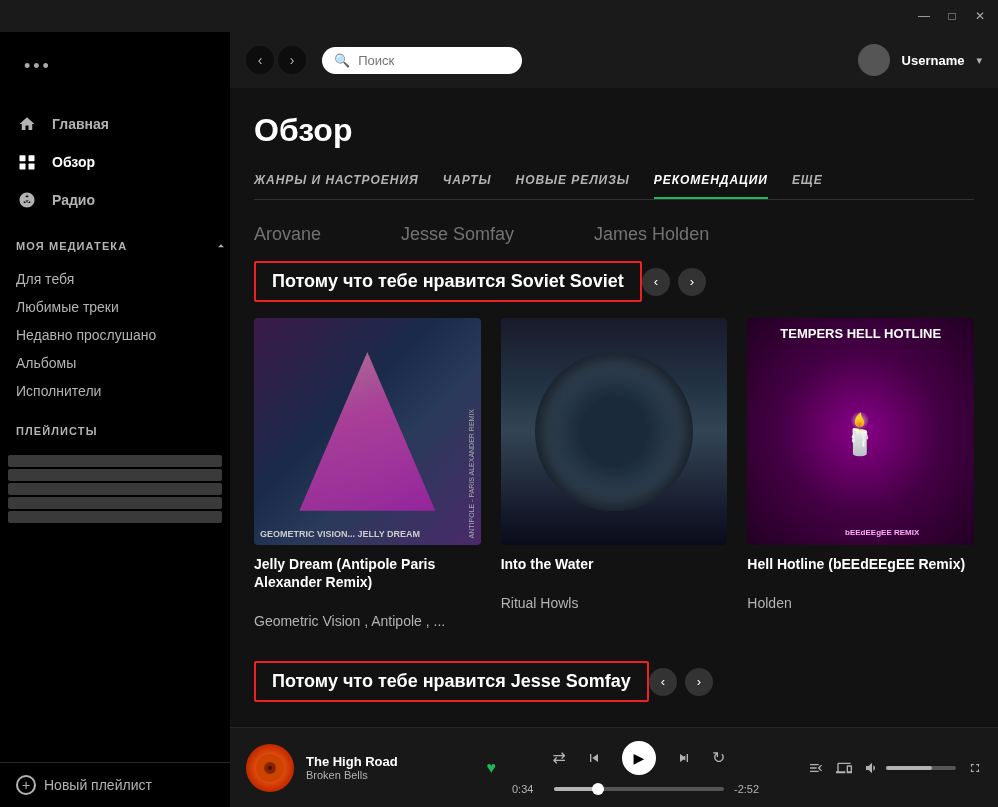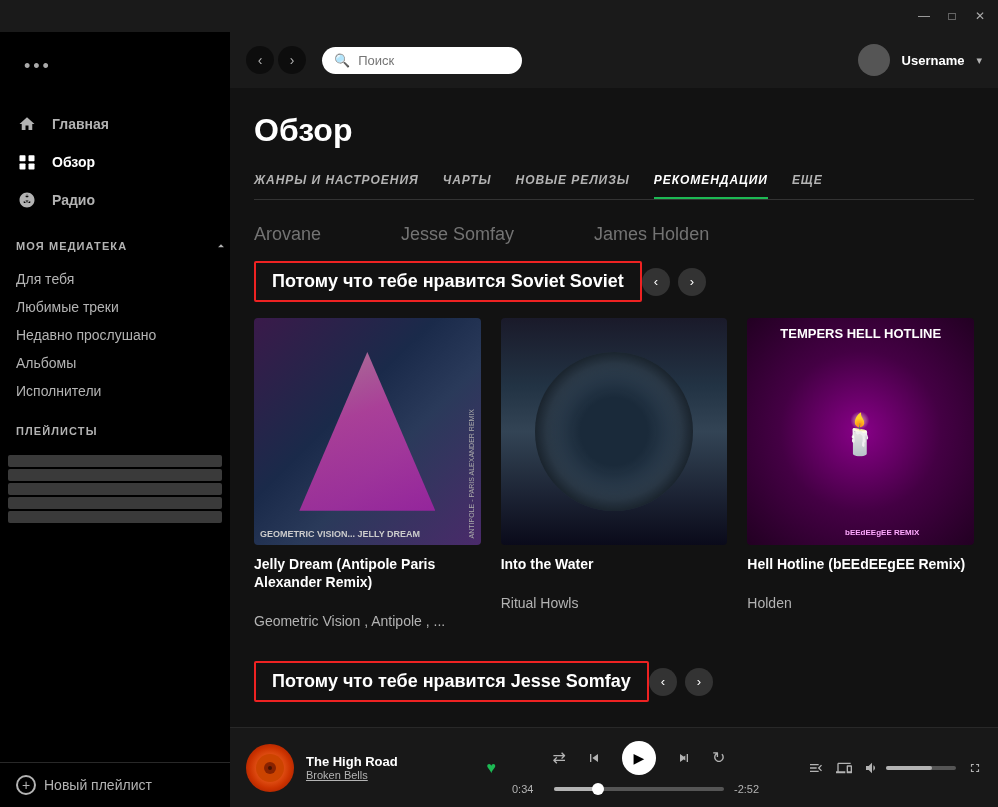--- a/index.html
+++ b/index.html
@@ -493,21 +493,20 @@
       font-size: 13px;
       font-weight: 600;
       color: #fff;
       white-space: nowrap;
       overflow: hidden;
       text-overflow: ellipsis;
     }
     .player-track-artist {
       font-size: 11px;
       color: #b3b3b3;
-      text-decoration: underline;
     }
 
     .player-heart {
       color: #1db954;
       font-size: 16px;
       cursor: pointer;
       margin-left: 8px;
     }
 
     .player-center {

